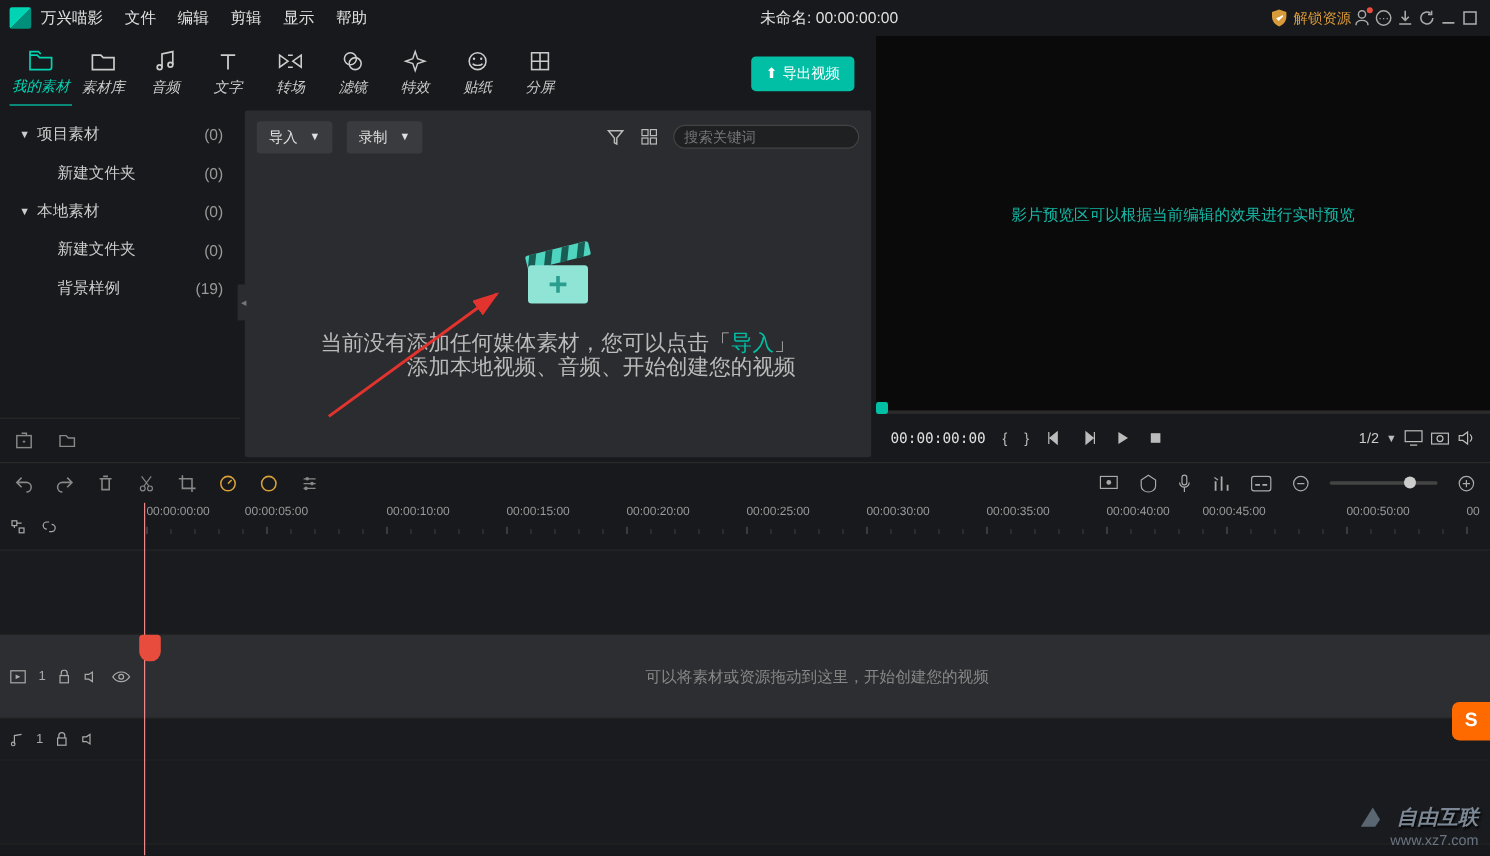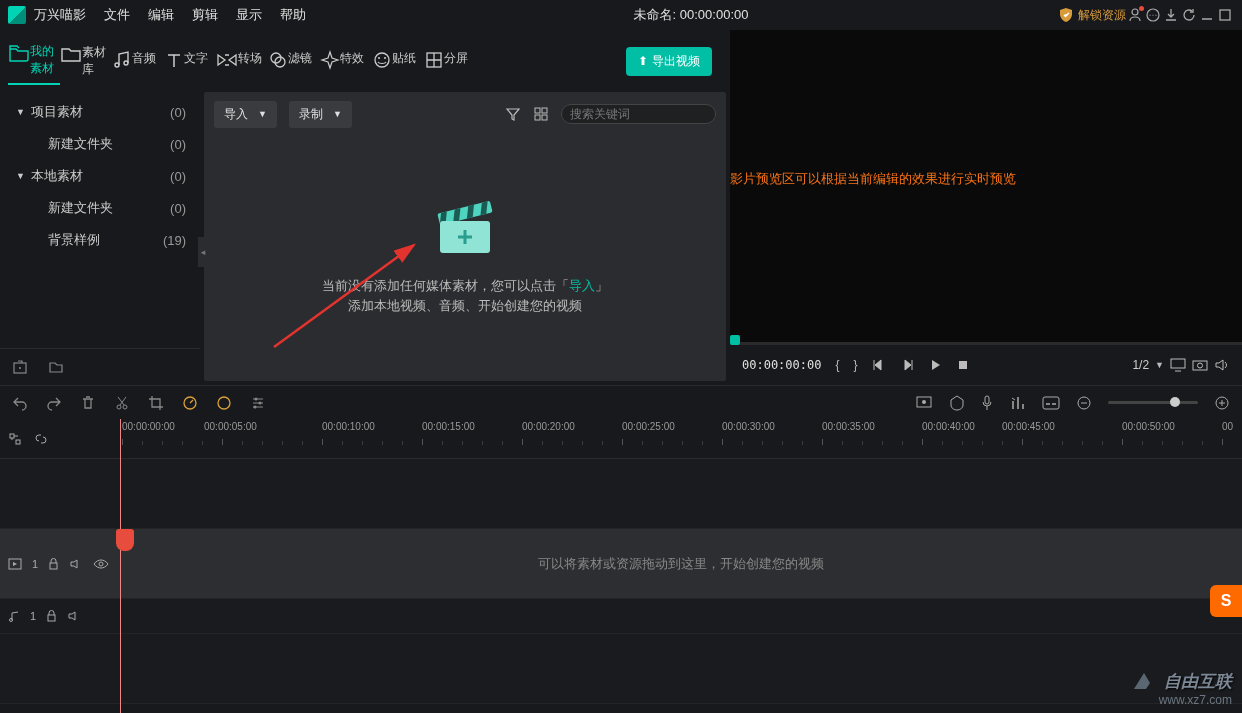--- a/index.html
+++ b/index.html
@@ -10,48 +10,48 @@
 .menu-item { font-size:13px; color:#e0e0e0; margin-right:18px; cursor:pointer; }
 .title-center { flex:1; text-align:center; font-size:13px; color:#e0e0e0; }
 .title-right { display:flex; align-items:center; gap:0; }
 .unlock { display:flex; align-items:center; gap:4px; color:#d99a3a; }
 .tbar-icon { width:18px; height:18px; display:flex; align-items:center; justify-content:center; color:#aaa; cursor:pointer; position:relative; }
 .red-dot { position:absolute; top:0; right:0; width:5px; height:5px; background:#e74c3c; border-radius:50%; }
 
 .main { display:flex; height:355px; }
 .left-panel { width:730px; display:flex; flex-direction:column; background:#18191c; }
 .tabs-row { display:flex; align-items:center; padding:4px 8px 0 8px; background:#18191c; height:58px; }
-.tab { display:flex; flex-direction:row; width:52px; padding:4px 0 6px 0; cursor:pointer; color:#ccc; }
+.tab { display:flex; flex-direction:column; align-items:center; width:52px; padding:4px 0 6px 0; cursor:pointer; color:#ccc;font-style:italic; }
 .tab.active { color:#00d4b4; border-bottom:2px solid #00d4b4; }
 .tab-icon { font-size:18px; height:24px; display:flex; align-items:center; }
 .tab-label { font-size:12px; margin-top:2px; }
 .export-btn { margin-left:auto; margin-right:10px; background:#00bfa5; color:#fff; border-radius:4px; padding:6px 12px; display:flex; align-items:center; gap:4px; cursor:pointer; }
 
 .panel-body { display:flex; flex:1; }
 .sidebar { width:200px; background:#18191c; padding-top:8px; }
 .side-row { display:flex; align-items:center; padding:7px 14px 7px 16px; color:#ccc; cursor:pointer; font-size:13px; }
 .side-row.indent { padding-left:48px; }
 .side-row .chev { margin-right:6px; font-size:9px; }
 .side-row .count { margin-left:auto; color:#999; }
 .side-bottom { display:flex; gap:20px; padding:10px 12px; border-top:1px solid #2a2a2a; margin-top:auto; }
 
 .content { flex:1; background:#2b2c2f; margin:4px 4px 4px 4px; border-radius:2px; display:flex; flex-direction:column; position:relative; }
 .content-toolbar { height:44px; display:flex; align-items:center; padding:0 10px; gap:12px; }
 .dd { background:#3a3b3e; border-radius:3px; padding:5px 10px; display:flex; align-items:center; gap:10px; color:#e0e0e0; cursor:pointer; }
 .search-box { margin-left:auto; display:flex; align-items:center; background:#1f2022; border:1px solid #444; border-radius:14px; padding:2px 8px; width:155px; }
 .search-box input { background:none; border:none; outline:none; color:#ccc; flex:1; font-size:12px; }
 .content-empty { flex:1; display:flex; flex-direction:column; align-items:center; justify-content:center; color:#aaa; position:relative; }
 .clapper { width:70px; height:55px; margin-bottom:20px; }
-.empty-text { font-size:13px; color:#bbb; line-height:20px; text-align:center; }
+.empty-text { font-size:18px; color:#bbb; line-height:20px; text-align:right; }
 .import-link { color:#00bfa5; }
 .arrow-svg { position:absolute; left:60px; bottom:24px; }
 .collapse-handle { position:absolute; left:-6px; top:50%; width:10px; height:30px; background:#2b2c2f; display:flex; align-items:center; justify-content:center; color:#777; font-size:9px; cursor:pointer; }
 
 .preview-panel { flex:1; background:#0a0a0a; display:flex; flex-direction:column; }
-.preview-area { flex:1; display:flex; align-items:center; justify-content:flex-start; color:#f97316; font-size:13px; }
+.preview-area { flex:1; display:flex; align-items:center; justify-content:center; color:#14b8a6; font-size:13px; }
 .preview-scrub { height:18px; position:relative; }
 .scrub-line { position:absolute; bottom:0; left:0; right:0; height:3px; background:#2a2a2a; }
 .scrub-knob { position:absolute; left:0; bottom:0; width:10px; height:10px; background:#00bfa5; border-radius:2px; }
 .preview-controls { height:40px; display:flex; align-items:center; padding:0 12px; gap:14px; background:#18191c; }
 .pc-time { font-family:monospace; color:#e0e0e0; }
 .pc-icon { color:#bbb; cursor:pointer; }
 .pc-ratio { margin-left:auto; display:flex; align-items:center; gap:6px; }
 
 .edit-bar { height:34px; border-top:1px solid #2a2a2a; background:#18191c; display:flex; align-items:center; padding:0 12px; gap:18px; }
 .eb-icon { color:#999; cursor:pointer; }

